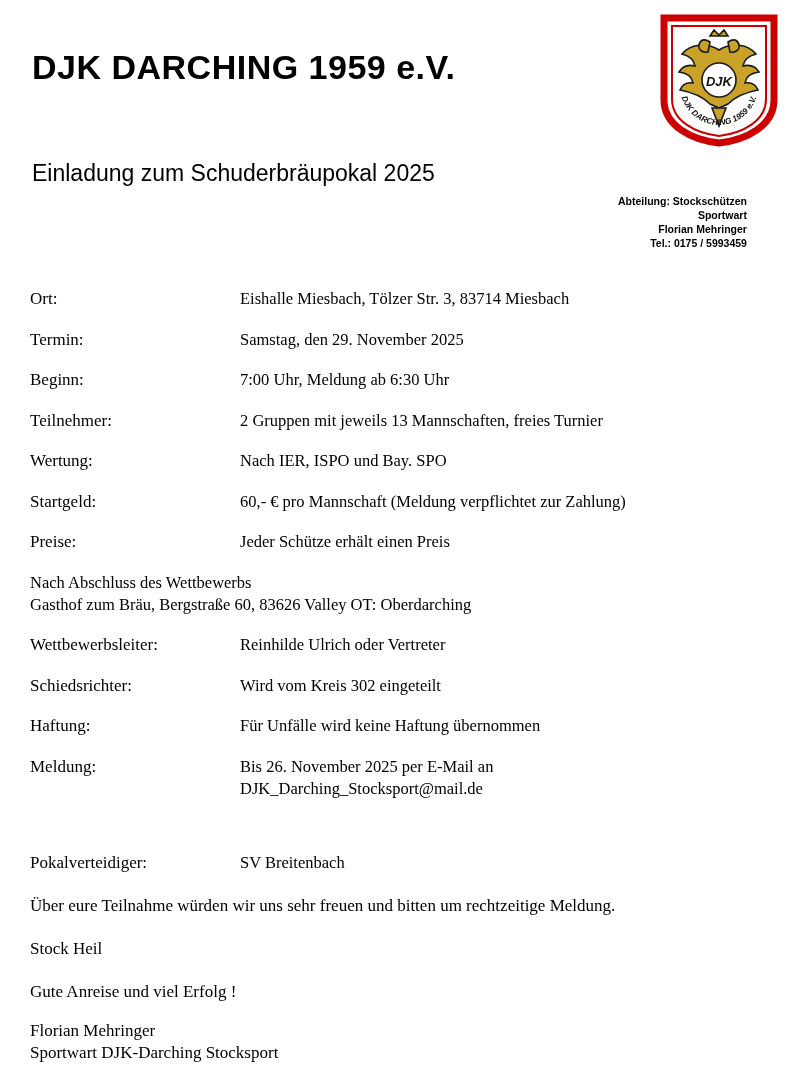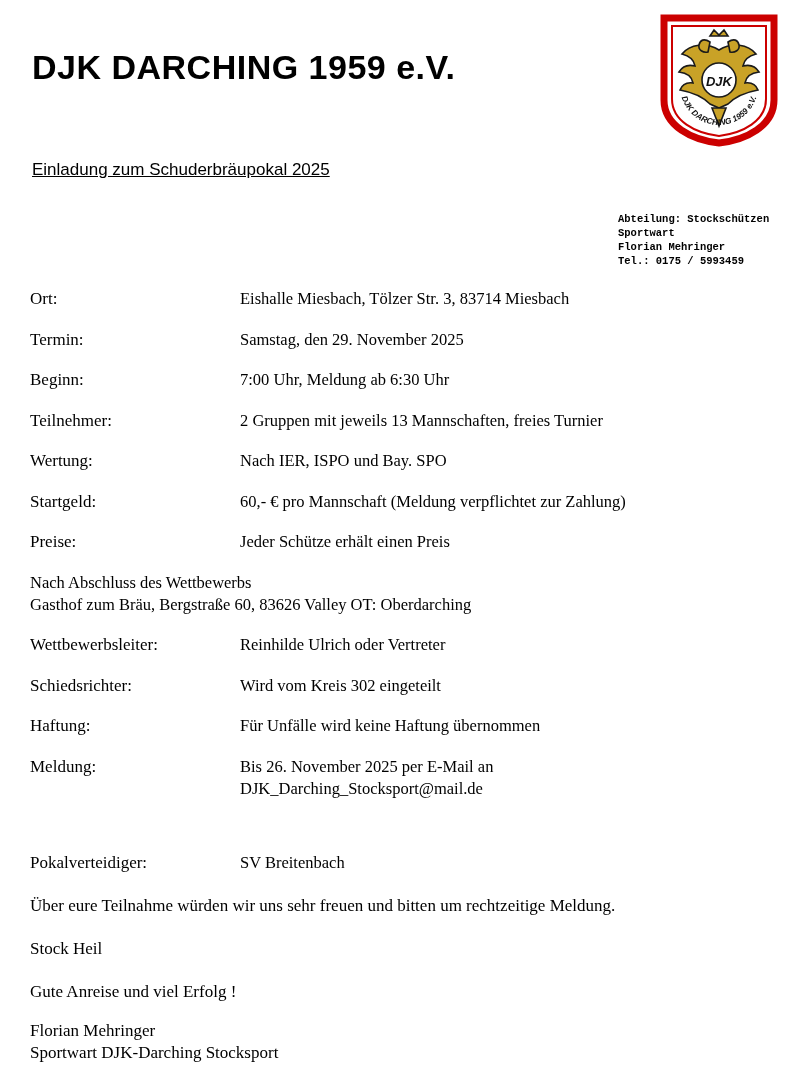--- a/index.html
+++ b/index.html
@@ -32,47 +32,47 @@
     font-size: 34px;
     letter-spacing: 0.5px;
     color: #000;
     white-space: nowrap;
   }
   .doc-subtitle {
     position: absolute;
     left: 32px;
     top: 160px;
     font-family: "Liberation Sans", sans-serif;
-    font-size: 17px;
+    font-size: 23px;
     color: #000;
     white-space: nowrap;
-    text-decoration: underline;
   }
 
   
   .logo {
     position: absolute;
     right: 22px;
     top: 14px;
     width: 118px;
     height: 133px;
     font-style: italic;
   }
 
   
   .contact {
     position: absolute;
     left: 618px;
-    top: 212px;
-    font-family: Liberation Mono, monospace;
+    top: 194px;
+    font-family: Liberation Sans, sans-serif;
     font-size: 10.5px;
     font-weight: bold;
     line-height: 14px;
     color: #000;
     white-space: nowrap;
+    text-align: right;
   }
 
   
   .details {
     position: absolute;
     left: 30px;
     top: 268px;
     width: 740px;
     margin-top: 20px;
   }

